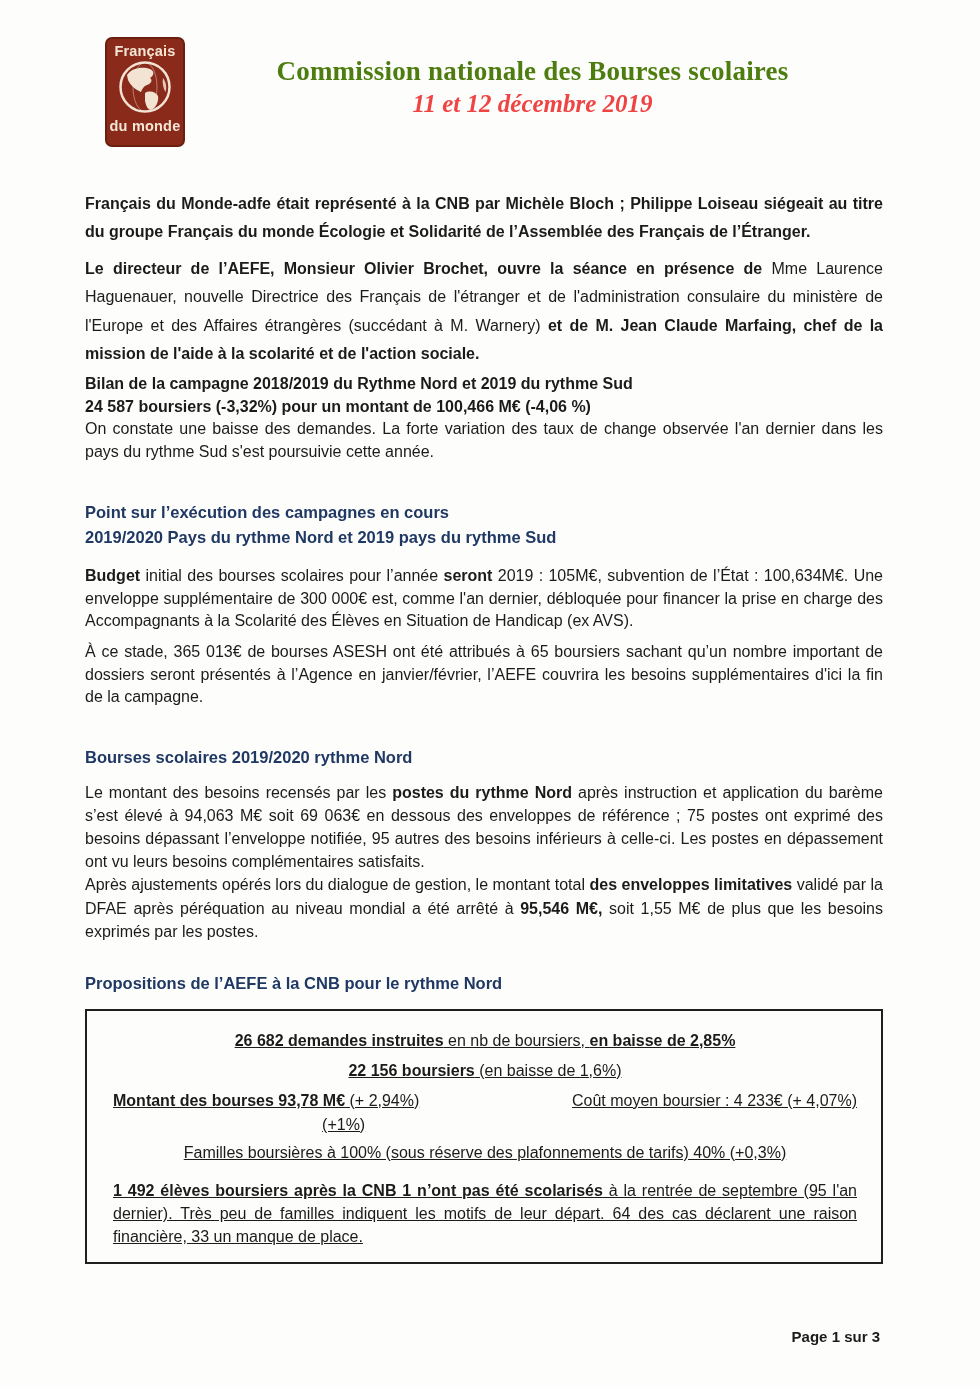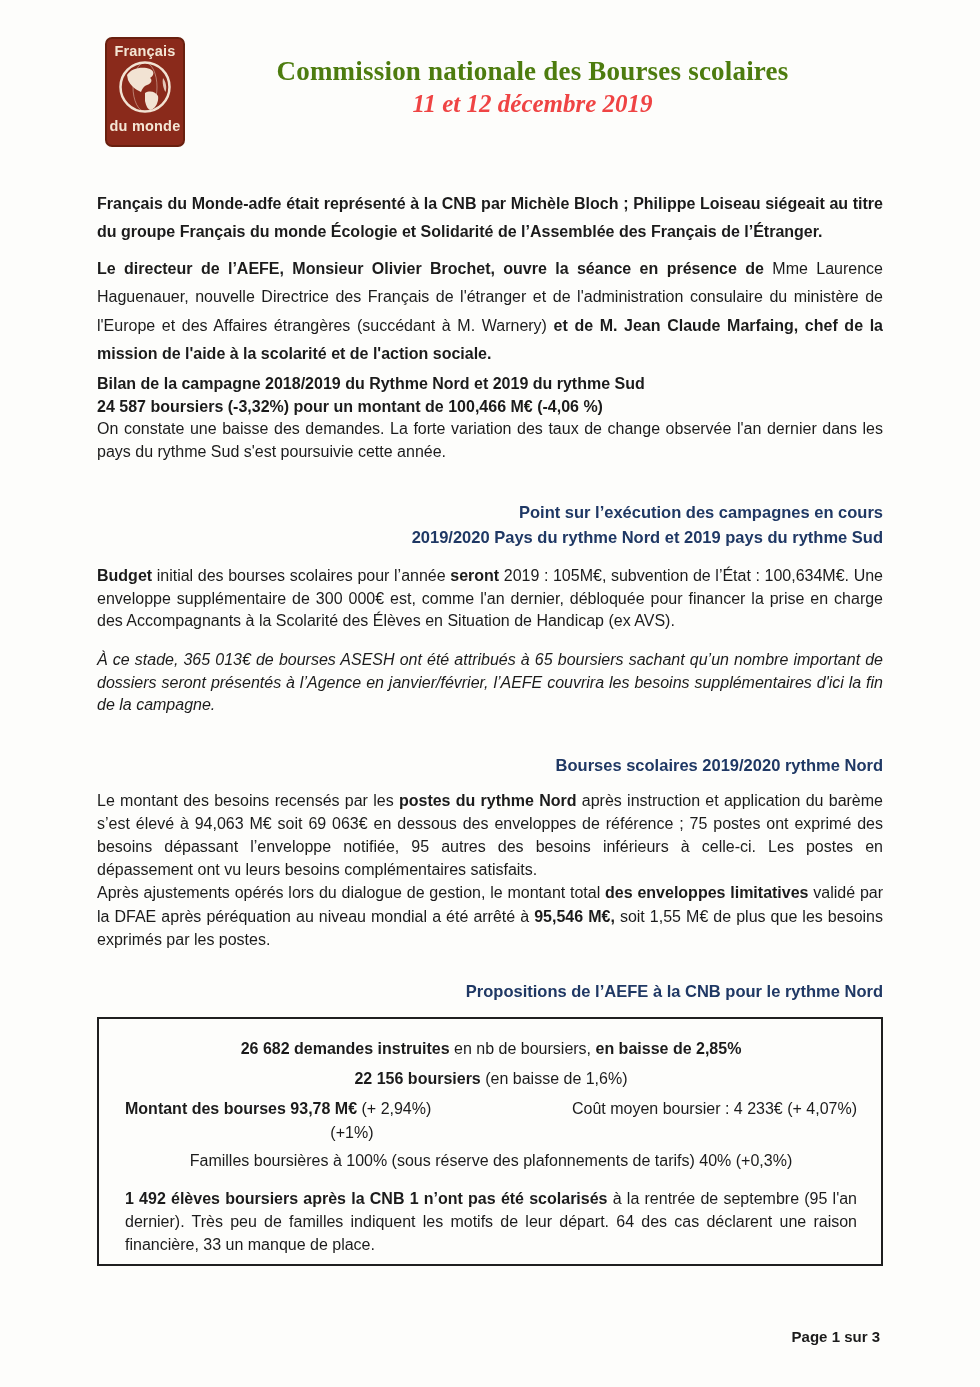--- a/index.html
+++ b/index.html
@@ -38,45 +38,46 @@
     color:#4d7c0f;letter-spacing:.2px;
   }
   .doc-date{
     margin-top:3px;
     font-family:"Liberation Serif","DejaVu Serif",serif;
     font-style:italic;font-weight:700;font-size:25px;
     color:#ef4444;
   }
   
   .content{
-    position:absolute;left:97px;right:97px;top:190px;
+    position:absolute;left:85px;right:97px;top:190px;
     font-size:16px;
   }
   .content b,.content strong{font-weight:700;}
   p{margin:0;}
   .p-intro{text-align:justify;line-height:1.78;font-weight:700;}
   .p-directors{text-align:justify;line-height:1.78;margin-top:8px;}
   .bilan{margin-top:4px;line-height:1.42;}
   .bilan .bold-line{font-weight:700;}
   .bilan .body-line{text-align:justify;}
   .section-heading{
-    text-align:right;color:#1f3864;font-weight:700;
+    text-align:left;color:#1f3864;font-weight:700;
     font-size:16.5px;line-height:1.55;
   }
   .h-campagnes{margin-top:36px;}
   .p-budget{margin-top:14px;text-align:justify;line-height:1.42;}
   .h-bourses{margin-top:36px;}
   .p-bourses{margin-top:10px;text-align:justify;line-height:1.45;}
   .h-propositions{margin-top:28px;}
   
   .prop-box{
     margin-top:12px;
     border:2px solid #1f1f1f;
-    padding:14px 24px 8px 26px;
+    padding:14px 24px 14px 26px;
     line-height:1.25;
+    text-decoration:underline;
   }
   .box-center{text-align:center;}
   .box-row-1{margin-top:6px;}
   .box-row{margin-top:10px;}
   .box-grid{display:flex;justify-content:space-between;margin-top:10px;}
   .box-grid .cell-right{text-align:right;}
   .plus1-line{margin-top:4px;width:62%;text-align:center;}
   .familles-line{margin-top:8px;}
   .p-eleves{margin-top:16px;text-align:justify;line-height:1.45;}
   
@@ -120,21 +121,21 @@
       <div class="bold-line">24 587 boursiers (-3,32%) pour un montant de 100,466 M€ (-4,06 %)</div>
       <p class="body-line">On constate une baisse des demandes. La forte variation des taux de change observée l'an dernier dans les pays du rythme Sud s'est poursuivie cette année.</p>
     </div>
 
     <div class="section-heading h-campagnes">
       <div>Point sur l’exécution des campagnes en cours</div>
       <div>2019/2020 Pays du rythme Nord et 2019 pays du rythme Sud</div>
     </div>
 
     <p class="p-budget"><b>Budget</b><span> initial des bourses scolaires pour l’année </span><b>seront</b><span> 2019 : 105M€, subvention de l’État : 100,634M€. Une enveloppe supplémentaire de 300 000€ est, comme l'an dernier, débloquée pour financer la prise en charge des Accompagnants à la Scolarité des Élèves en Situation de Handicap (ex AVS).</span></p>
-    <p class="p-budget" style="margin-top:16px;font-style:italic;">À ce stade, 365 013€ de bourses ASESH ont été attribués à 65 boursiers sachant qu’un nombre important de dossiers seront présentés à l’Agence en janvier/février, l’AEFE couvrira les besoins supplémentaires d'ici la fin de la campagne.</p>
+    <p class="p-budget" style="margin-top:8px;">À ce stade, 365 013€ de bourses ASESH ont été attribués à 65 boursiers sachant qu’un nombre important de dossiers seront présentés à l’Agence en janvier/février, l’AEFE couvrira les besoins supplémentaires d'ici la fin de la campagne.</p>
 
     <div class="section-heading h-bourses">Bourses scolaires 2019/2020 rythme Nord</div>
 
     <p class="p-bourses"><span>Le montant des besoins recensés par les </span><b>postes du rythme Nord</b><span> après instruction et application du barème s’est élevé à 94,063 M€ soit 69 063€ en dessous des enveloppes de référence ; 75 postes ont exprimé des besoins dépassant l’enveloppe notifiée, 95 autres des besoins inférieurs à celle-ci. Les postes en dépassement ont vu leurs besoins complémentaires satisfaits.</span></p>
     <p class="p-bourses" style="margin-top:0;"><span>Après ajustements opérés lors du dialogue de gestion, le montant total </span><b>des enveloppes limitatives</b><span> validé par la DFAE après péréquation au niveau mondial a été arrêté à </span><b>95,546 M€,</b><span> soit 1,55 M€ de plus que les besoins exprimés par les postes.</span></p>
 
     <div class="section-heading h-propositions">Propositions de l’AEFE à la CNB pour le rythme Nord</div>
 
     <div class="prop-box">
       <div class="box-center box-row-1"><b>26 682 demandes instruites</b><span> en nb de boursiers, </span><b>en baisse de 2,85%</b></div>

